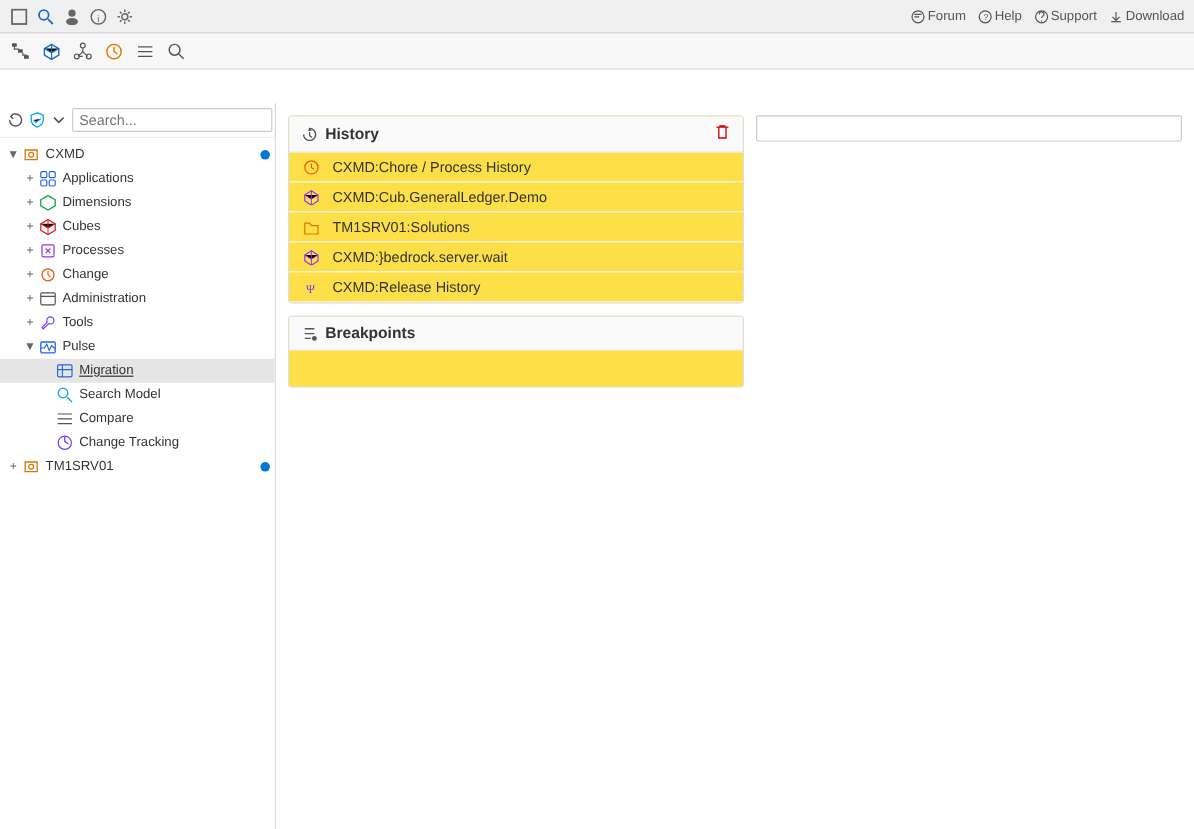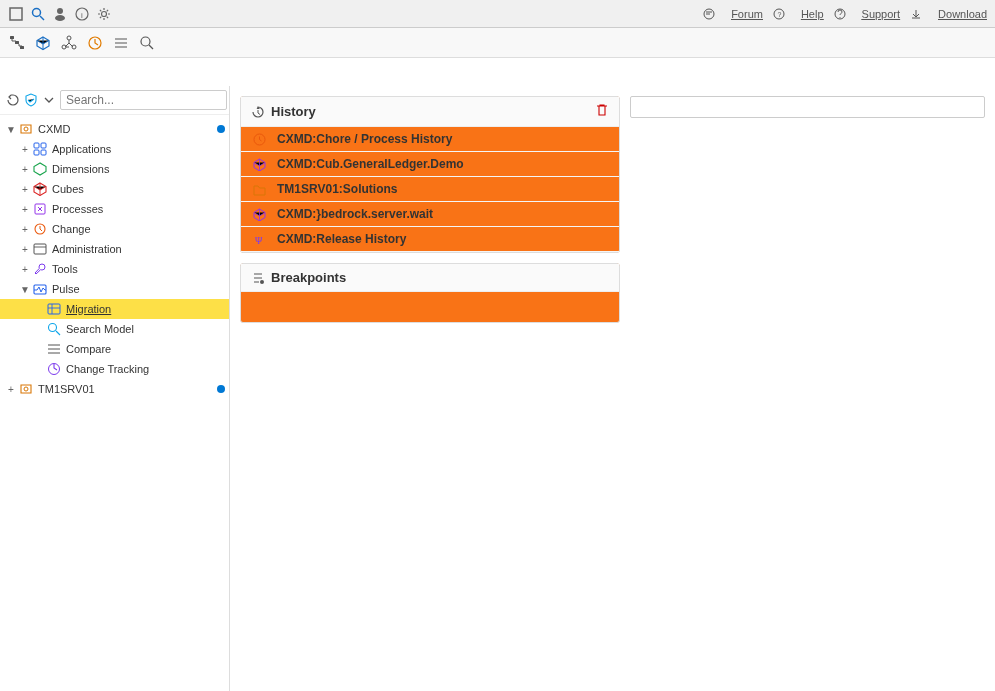--- a/index.html
+++ b/index.html
@@ -10,21 +10,21 @@
       display: flex;
       align-items: center;
       justify-content: space-between;
       height: 28px;
       background: #f0f0f0;
       border-bottom: 1px solid #ccc;
       padding: 0 8px;
     }
     #top-toolbar-left { display: flex; gap: 6px; align-items: center; }
     #top-toolbar-right { display: flex; gap: 10px; align-items: center; font-size: 11px; color: #555; }
-    #top-toolbar-right span { display: flex; align-items: center; gap: 16px; cursor: pointer; text-decoration: underline; }
+    #top-toolbar-right span { display: flex; align-items: center; gap: 2px; cursor: pointer; }
     .toolbar-icon { width: 16px; height: 16px; display: inline-flex; align-items: center; justify-content: center; cursor: pointer; }
     .toolbar-icon svg { width: 14px; height: 14px; }
 
     
     #second-toolbar {
       display: flex;
       align-items: center;
       height: 30px;
       background: #f8f8f8;
       border-bottom: 1px solid #ddd;
@@ -69,21 +69,21 @@
       padding: 4px 0;
     }
     .tree-item {
       display: flex;
       align-items: center;
       padding: 2px 4px;
       cursor: pointer;
       white-space: nowrap;
       user-select: none;
     }
-    .tree-item.selected { background: #fde047; text-decoration: underline; }
+    .tree-item.selected { background: #e5e5e5; text-decoration: underline; }
     .tree-expand {
       width: 14px;
       height: 14px;
       display: inline-flex;
       align-items: center;
       justify-content: center;
       font-size: 10px;
       color: #666;
       cursor: pointer;
       flex-shrink: 0;
@@ -122,21 +122,21 @@
       width: 380px;
       min-width: 380px;
       display: flex;
       flex-direction: column;
       gap: 10px;
     }
 
     .panel-section {
       border: 1px solid #ddd;
       border-radius: 3px;
-      background: #f97316;
+      background: #fde047;
     }
     .panel-header {
       display: flex;
       align-items: center;
       justify-content: space-between;
       padding: 6px 10px;
       border-bottom: 1px solid #eee;
       background: #fafafa;
     }
     .panel-title {
@@ -149,21 +149,21 @@
     .panel-action { cursor: pointer; color: #888; font-size: 14px; }
 
     .history-item {
       display: flex;
       align-items: center;
       padding: 4px 10px;
       border-bottom: 1px solid #f5f5f5;
       cursor: pointer;
       gap: 6px;
     }
-    .history-item-label { flex: 1; font-size: 12px; font-weight: bold; }
+    .history-item-label { flex: 1; font-size: 12px; }
     .history-delete { color: #aaa; cursor: pointer; font-size: 14px; visibility: hidden; }
 
     .breakpoints-section {
       padding: 8px 10px;
     }
 
     
     #right-panel {
       flex: 1;
       padding-left: 10px;

